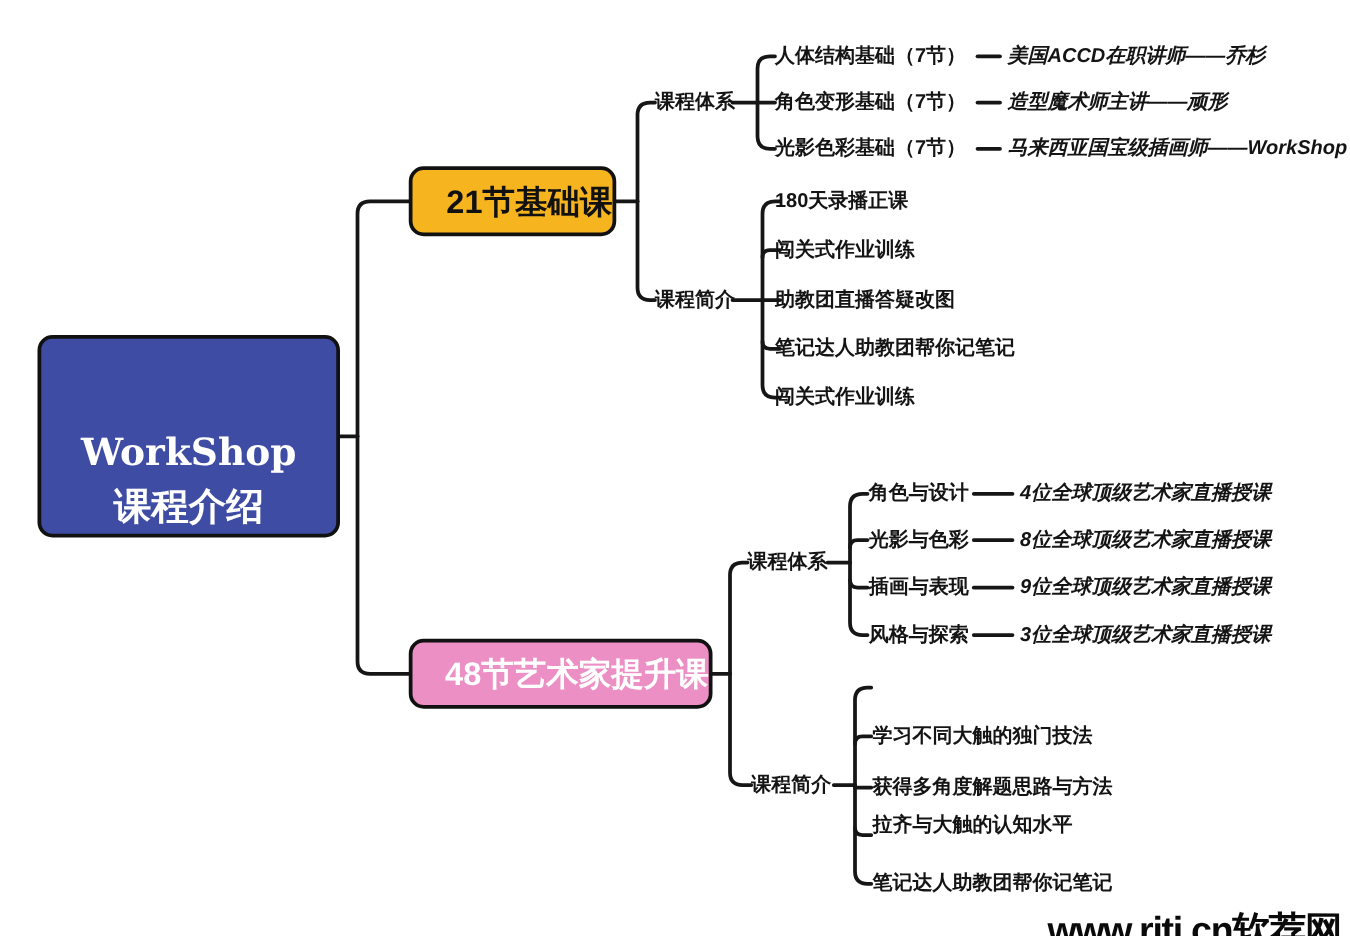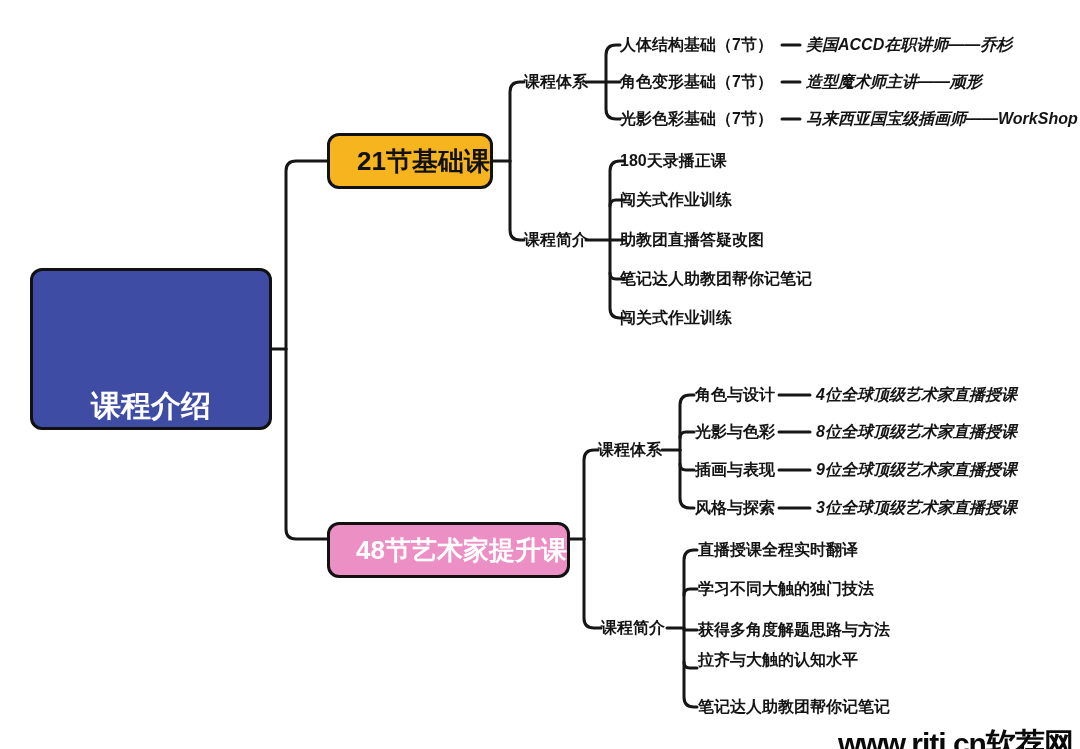--- a/index.html
+++ b/index.html
@@ -13,21 +13,21 @@
   .wires{position:absolute;left:0;top:0;z-index:1;}
   .wires path{fill:none;stroke:var(--line);stroke-width:3;stroke-linecap:round;}
   .box{position:absolute;z-index:2;display:flex;align-items:center;justify-content:flex-end;
        border:3px solid #111;border-radius:12px;text-align:center;}
   .root-box{left:30px;top:268px;width:242px;height:162px;background:var(--root-bg);
             color:#ffffff;font-family:"DejaVu Serif",serif;font-weight:700;
             font-size:30px;line-height:43px;flex-direction:column;}
   .basic-box{left:327px;top:133px;width:166px;height:56px;background:var(--basic-bg);
              color:#111;font-weight:700;font-size:26px;}
   .artist-box{left:327px;top:511px;width:243px;height:56px;background:var(--artist-bg);
-              color:#ffffff;font-weight:700;font-size:26px;margin-top:11px;}
+              color:#ffffff;font-weight:700;font-size:26px;}
   .lbl{position:absolute;z-index:2;transform:translateY(-50%);white-space:nowrap;
        font-size:16px;font-weight:700;color:var(--ink);}
   .detail{font-style:italic;}
   .watermark{position:absolute;z-index:10;left:838px;top:684px;white-space:nowrap;
              font-size:30px;font-weight:700;letter-spacing:-1px;color:#0a0a0a;margin-top:40px;}
 </style>
 </head>
 <body>
 
 <div class="canvas">
@@ -73,20 +73,21 @@
 
     <path d="M667 628 H684"></path>
     <path d="M684 628 V560 Q684 550 694 550 H697"></path>
     <path d="M684 595 Q684 589 690 589 H697"></path>
     <path d="M684 630 H697"></path>
     <path d="M684 662 Q684 668 690 668 H697"></path>
     <path d="M684 628 V697 Q684 707 694 707 H697"></path>
   </svg>
 
   <div class="box root-box">
+    <div>WorkShop</div>
     <div>课程介绍</div>
   </div>
 
   <div class="box basic-box">
     <span>21节基础课</span>
   </div>
   <div class="box artist-box">
     <span>48节艺术家提升课</span>
   </div>
 
@@ -109,21 +110,20 @@
   <div class="lbl" style="left:695px;top:395px">角色与设计</div>
   <div class="lbl" style="left:695px;top:432px">光影与色彩</div>
   <div class="lbl" style="left:695px;top:470px">插画与表现</div>
   <div class="lbl" style="left:695px;top:508px">风格与探索</div>
   <div class="lbl detail" style="left:816px;top:395px">4位全球顶级艺术家直播授课</div>
   <div class="lbl detail" style="left:816px;top:432px">8位全球顶级艺术家直播授课</div>
   <div class="lbl detail" style="left:816px;top:470px">9位全球顶级艺术家直播授课</div>
   <div class="lbl detail" style="left:816px;top:508px">3位全球顶级艺术家直播授课</div>
 
   <div class="lbl" style="left:601px;top:628px">课程简介</div>
-  <div class="lbl" style="left:698px;top:550px">直播授课全程实时翻译</div>
   <div class="lbl" style="left:698px;top:589px">学习不同大触的独门技法</div>
   <div class="lbl" style="left:698px;top:630px">获得多角度解题思路与方法</div>
   <div class="lbl" style="left:698px;top:660px">拉齐与大触的认知水平</div>
   <div class="lbl" style="left:698px;top:707px">笔记达人助教团帮你记笔记</div>
 
   <div class="watermark">www.rjtj.cn软荐网</div>
 
 </div>
 
 </body></html>

